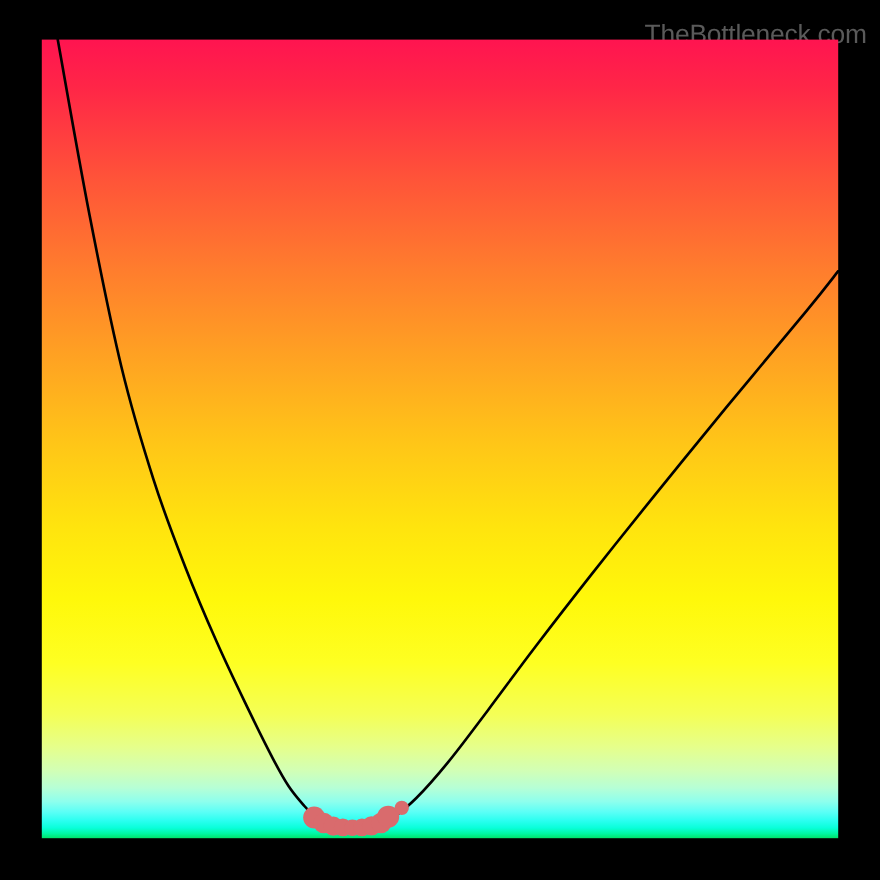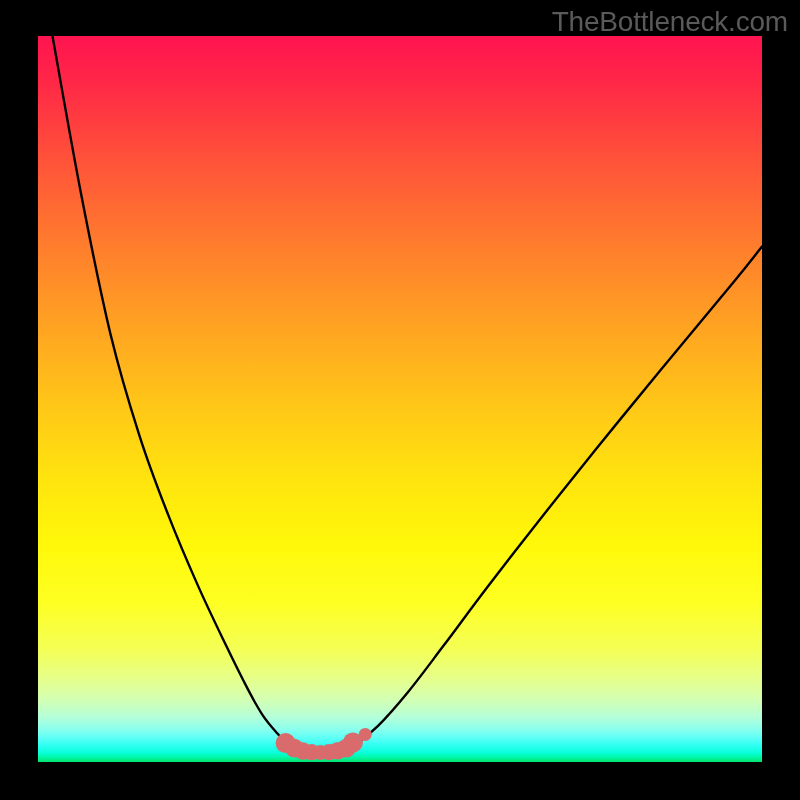--- a/index.html
+++ b/index.html
@@ -50,24 +50,24 @@
   svg.curve {
     position: absolute;
     left: 0;
     top: 0;
     width: 724px;
     height: 726px;
     overflow: visible;
   }
   .watermark {
     position: absolute;
-    top: 6px;
+    top: 18px;
     right: 12px;
     color: #5a5a5a;
-    font-size: 28px;
+    font-size: 24px;
     letter-spacing: -0.2px;
     white-space: nowrap;
     user-select: none;
   }
 </style>
 </head>
 <body>
 
 <div class="frame">
   <div class="watermark">TheBottleneck.com</div>

